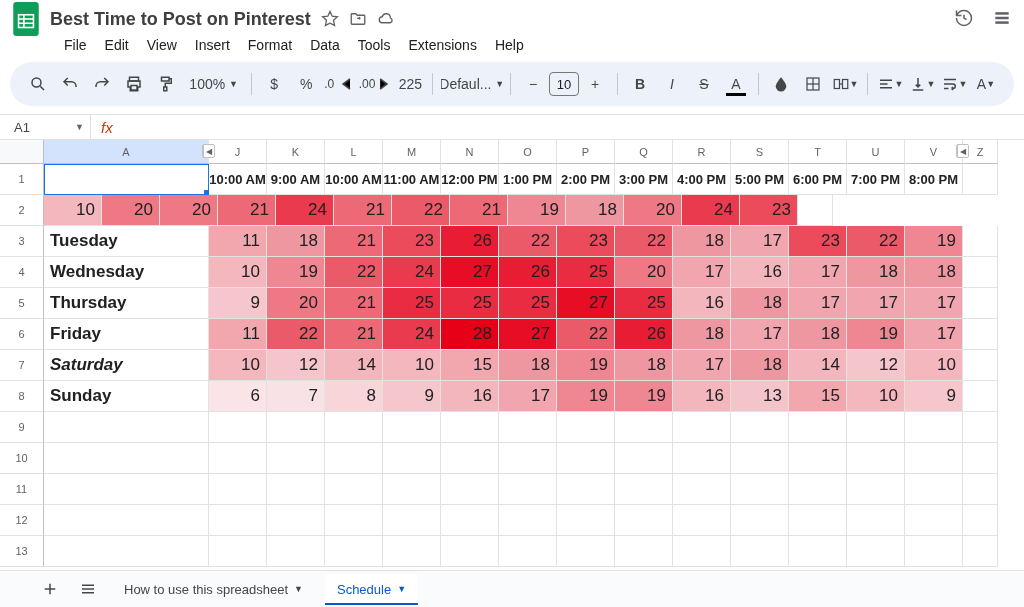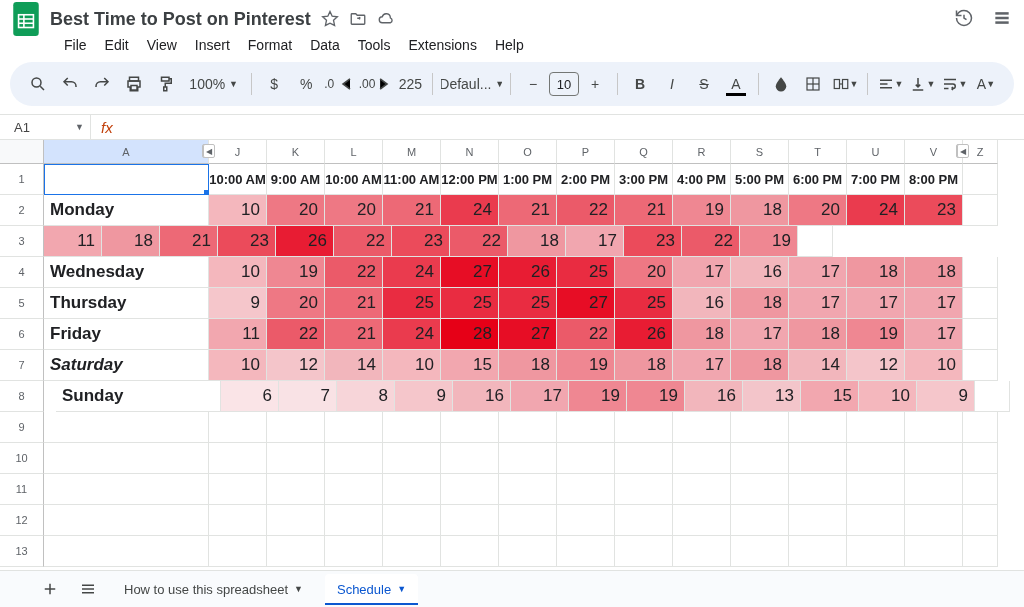--- a/index.html
+++ b/index.html
@@ -453,37 +453,37 @@
             <div class="cell header-time" style="width: 58px; height: 31px;">2:00 PM</div>
             <div class="cell header-time" style="width: 58px; height: 31px;">3:00 PM</div>
             <div class="cell header-time" style="width: 58px; height: 31px; text-align: right;">4:00 PM</div>
             <div class="cell header-time" style="width: 58px; height: 31px;">5:00 PM</div>
             <div class="cell header-time" style="width: 58px; height: 31px;">6:00 PM</div>
             <div class="cell header-time" style="width: 58px; height: 31px;">7:00 PM</div>
             <div class="cell header-time" style="width: 58px; height: 31px;">8:00 PM</div>
             <div class="cell " style="width: 35px; height: 31px;"></div>
           </div>
           <div class="data-row">
-            <div class="cell day-label" style="width: 165px; height: 31px;">Monday</div>
             <div class="cell val" style="width: 58px; height: 31px; background: rgb(244, 183, 189);">10</div>
             <div class="cell val" style="width: 58px; height: 31px; background: rgb(238, 120, 132);">20</div>
             <div class="cell val" style="width: 58px; height: 31px; background: rgb(238, 120, 132);">20</div>
             <div class="cell val" style="width: 58px; height: 31px; background: rgb(237, 105, 118);">21</div>
             <div class="cell val" style="width: 58px; height: 31px; background: rgb(234, 59, 78);">24</div>
             <div class="cell val" style="width: 58px; height: 31px; background: rgb(237, 105, 118);">21</div>
             <div class="cell val" style="width: 58px; height: 31px; background: rgb(235, 90, 105);">22</div>
             <div class="cell val" style="width: 58px; height: 31px; background: rgb(237, 105, 118);">21</div>
             <div class="cell val" style="width: 58px; height: 31px; background: rgb(239, 135, 146);">19</div>
             <div class="cell val" style="width: 58px; height: 31px; background: rgb(239, 151, 160);">18</div>
             <div class="cell val" style="width: 58px; height: 31px; background: rgb(238, 120, 132);">20</div>
             <div class="cell val" style="width: 58px; height: 31px; background: rgb(234, 59, 78);">24</div>
             <div class="cell val" style="width: 58px; height: 31px; background: rgb(235, 75, 91);">23</div>
             <div class="cell " style="width: 35px; height: 31px;"></div>
           </div>
           <div class="data-row">
+            <div class="cell day-label" style="width: 165px; height: 31px;">Tuesday</div>
             <div class="cell val" style="width: 58px; height: 31px; background: rgb(242, 167, 175);">11</div>
             <div class="cell val" style="width: 58px; height: 31px; background: rgb(239, 151, 160);">18</div>
             <div class="cell val" style="width: 58px; height: 31px; background: rgb(237, 105, 118);">21</div>
             <div class="cell val" style="width: 58px; height: 31px; background: rgb(235, 75, 91);">23</div>
             <div class="cell val" style="width: 58px; height: 31px; background: rgb(232, 28, 51);">26</div>
             <div class="cell val" style="width: 58px; height: 31px; background: rgb(235, 90, 105);">22</div>
             <div class="cell val" style="width: 58px; height: 31px; background: rgb(235, 75, 91);">23</div>
             <div class="cell val" style="width: 58px; height: 31px; background: rgb(235, 90, 105);">22</div>
             <div class="cell val" style="width: 58px; height: 31px; background: rgb(239, 151, 160);">18</div>
             <div class="cell val" style="width: 58px; height: 31px; background: rgb(241, 166, 175);">17</div>
@@ -554,21 +554,21 @@
             <div class="cell val" style="width: 58px; height: 31px; background: rgb(239, 135, 146);">19</div>
             <div class="cell val" style="width: 58px; height: 31px; background: rgb(239, 151, 160);">18</div>
             <div class="cell val" style="width: 58px; height: 31px; background: rgb(241, 166, 175);">17</div>
             <div class="cell val" style="width: 58px; height: 31px; background: rgb(239, 151, 160);">18</div>
             <div class="cell val" style="width: 58px; height: 31px; background: rgb(242, 182, 188);">14</div>
             <div class="cell val" style="width: 58px; height: 31px; background: rgb(244, 197, 202);">12</div>
             <div class="cell val" style="width: 58px; height: 31px; background: rgb(244, 183, 189);">10</div>
             <div class="cell " style="width: 35px; height: 31px;"></div>
           </div>
           <div class="data-row">
-            <div class="cell day-label" style="width: 165px; height: 31px; margin-left: 12px;">Sunday</div>
+            <div class="cell day-label" style="width: 165px; height: 31px;">Sunday</div>
             <div class="cell val" style="width: 58px; height: 31px; background: rgb(250, 228, 231);">6</div>
             <div class="cell val" style="width: 58px; height: 31px; background: rgb(249, 226, 229);">7</div>
             <div class="cell val" style="width: 58px; height: 31px; background: rgb(247, 213, 217);">8</div>
             <div class="cell val" style="width: 58px; height: 31px; background: rgb(245, 198, 203);">9</div>
             <div class="cell val" style="width: 58px; height: 31px; background: rgb(242, 182, 188);">16</div>
             <div class="cell val" style="width: 58px; height: 31px; background: rgb(241, 166, 175);">17</div>
             <div class="cell val" style="width: 58px; height: 31px; background: rgb(239, 135, 146);">19</div>
             <div class="cell val" style="width: 58px; height: 31px; background: rgb(239, 135, 146);">19</div>
             <div class="cell val" style="width: 58px; height: 31px; background: rgb(242, 182, 188);">16</div>
             <div class="cell val" style="width: 58px; height: 31px; background: rgb(243, 197, 202);">13</div>

